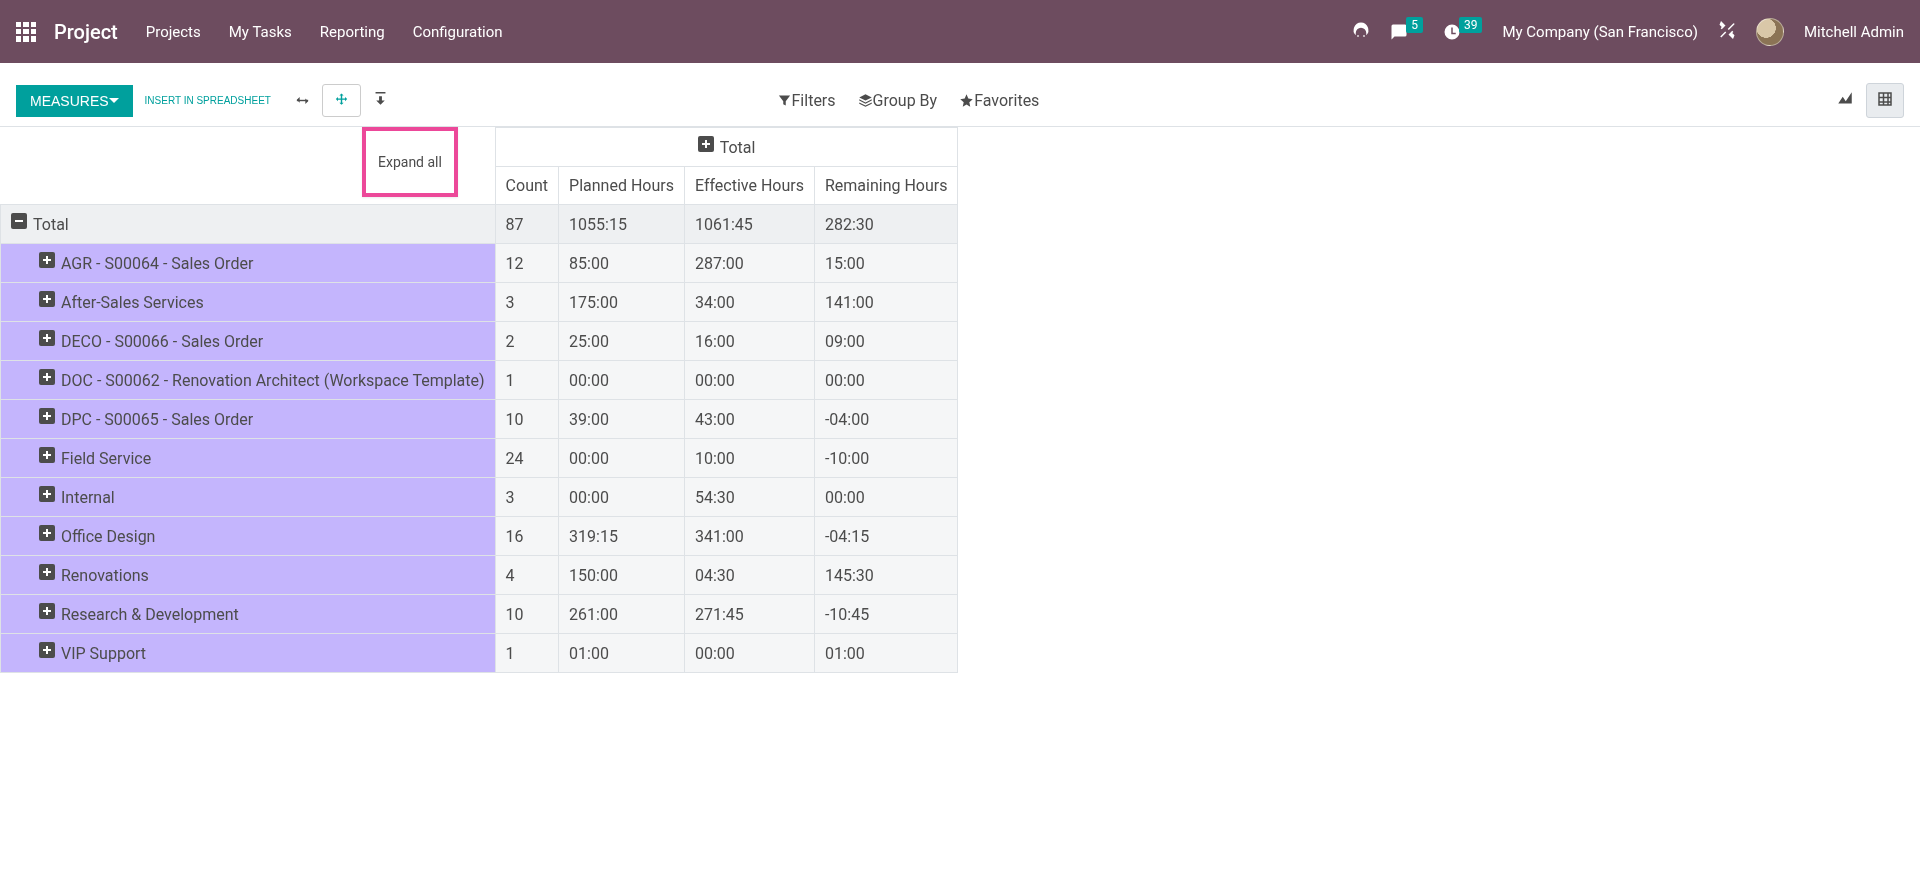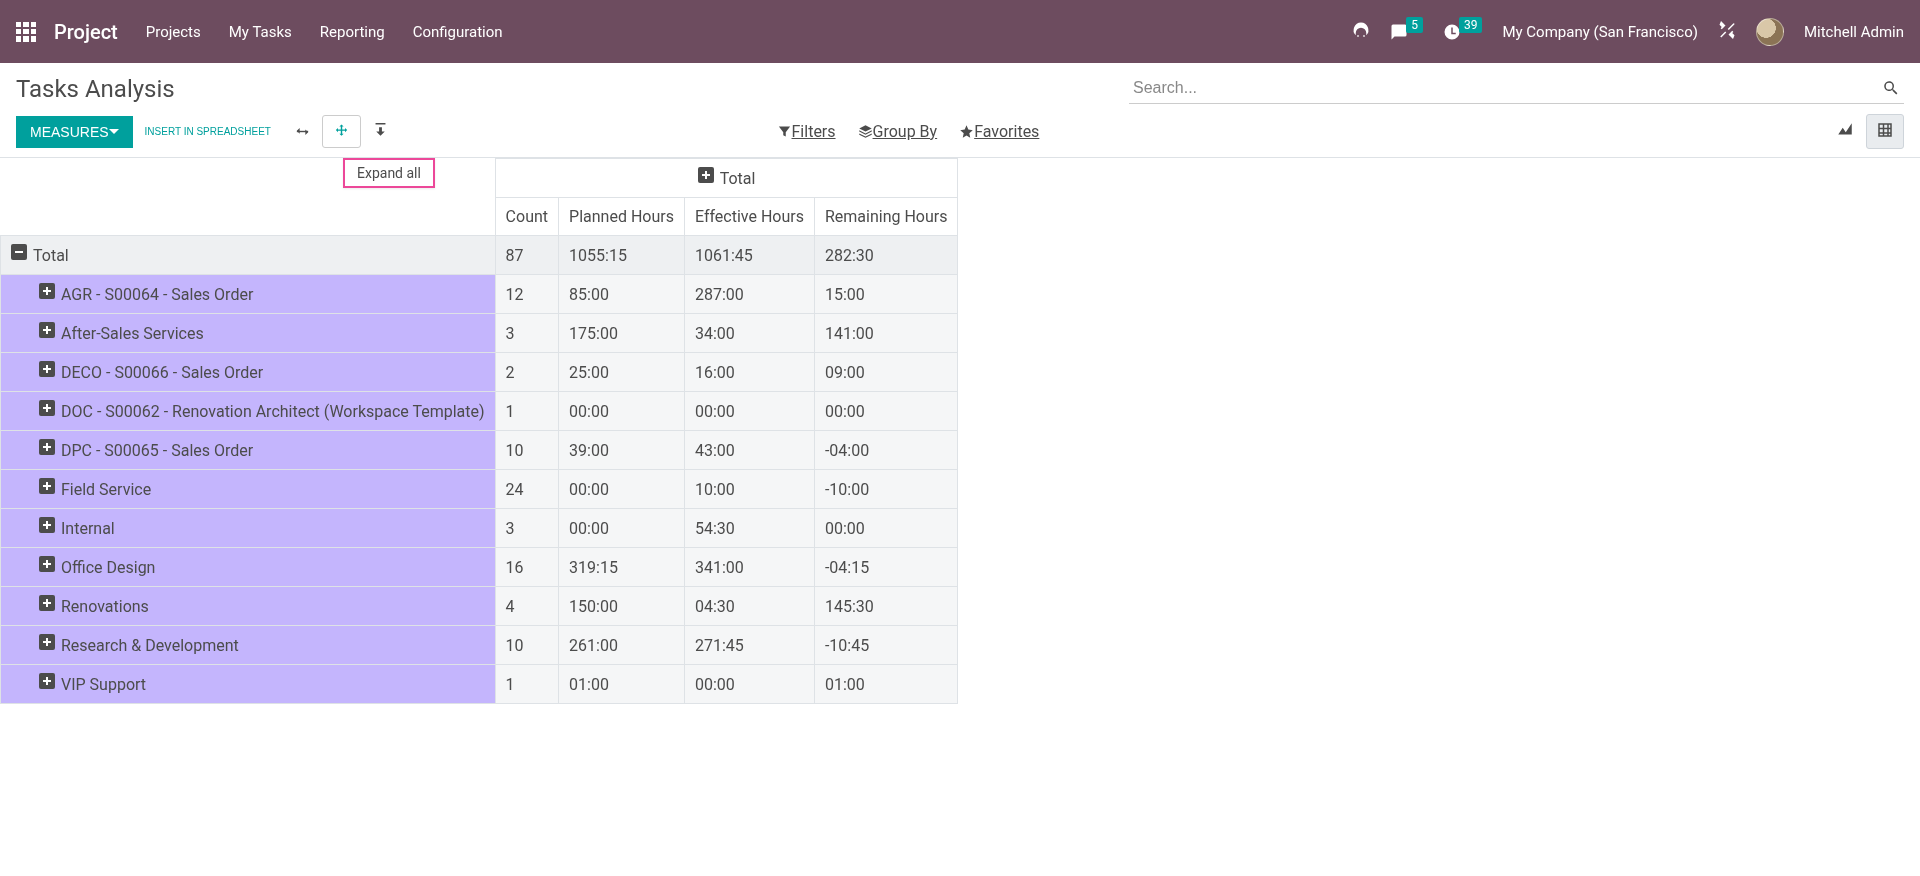--- a/index.html
+++ b/index.html
@@ -29,24 +29,24 @@
   
   .cp-bottom { display:flex; align-items:center; margin-top:10px; padding-bottom:8px; position:relative;}
   .btn-measures { background:#00a09d; color:#fff; border:none; padding:8px 14px; font-size:14px; text-transform:uppercase; display:flex; align-items:center; cursor:pointer;}
   .caret-down { width:0; height:0; border-left:5px solid transparent; border-right:5px solid transparent; border-top:5px solid #fff;}
   .link-btn { color:#00a09d; text-transform:uppercase; font-size:10px; background:none; border:none; padding:8px 12px; cursor:pointer;}
   .icon-btn { background:none; border:1px solid transparent; padding:7px 10px; cursor:pointer; color:#4c4c4c; border-radius:3px;}
   .icon-btn.active { border-color:#ccc; background:#fff;}
   .icon-btn svg { width:17px; height:17px; fill:#4c4c4c; vertical-align:middle;}
   .icon-btn.active svg { fill:#00a09d;}
   
-  .tooltip { position:absolute; background:#fff; border:2px solid #ec4899; padding:5px 12px; font-size:14px; color:#4c4c4c; top:44px; left:327px; box-shadow:0 1px 2px rgba(0,0,0,.08); z-index:10;}
+  .tooltip { position:absolute; background:#fff; border:4px solid #ec4899; padding:23px 12px; font-size:14px; color:#4c4c4c; top:44px; left:346px; box-shadow:0 1px 2px rgba(0,0,0,.08); z-index:10;}
   
   .filter-group { margin-left:auto; display:flex; align-items:center; gap:22px; font-size:16px; color:#4c4c4c;}
-  .filter-group .f { display:flex; align-items:center; cursor:pointer;text-decoration:underline;}
+  .filter-group .f { display:flex; align-items:center; cursor:pointer;}
   .filter-group svg { width:15px; height:15px; fill:#4c4c4c;}
   
   .view-switch { margin-left:auto; display:flex; gap:2px;}
   .view-btn { border:1px solid transparent; background:none; padding:6px 9px; cursor:pointer; border-radius:3px;}
   .view-btn.active { background:#e9ecef; border-color:#ced4da;}
   .view-btn svg { width:18px; height:18px; fill:#4c4c4c;}
   
   .main { border-top:1px solid #dee2e6; overflow:auto; height:calc(876px - 146px); }
   
   
@@ -111,29 +111,20 @@
     <span><svg class="ico" viewBox="0 0 24 24">
           <path d="M22 19l-3-3 1.5-1.5L19 13l-5 5 1.5 1.5L17 21l3 3zM2 5l3 3-1.5 1.5L5 11l5-5-1.5-1.5L7 3 4 0z" transform="translate(0 0)"></path>
           <path d="M21.7 3.3a1 1 0 00-1.4 0L13 10.6l1.4 1.4 7.3-7.3a1 1 0 000-1.4zM9.6 14L3 20.6 4.4 22 11 15.4z"></path>
         </svg></span>
     <span class="avatar"></span>
     <span>Mitchell Admin</span>
   </div>
 </div>
 
 <div class="cp">
-  <div class="cp-top">
-    <div class="page-title">Tasks Analysis</div>
-    <div class="searchbar">
-      <input placeholder="Search..." style="">
-      <svg class="search-ico" viewBox="0 0 24 24">
-          <path d="M15.5 14h-.8l-.3-.3a6.5 6.5 0 10-.7.7l.3.3v.8l5 5 1.5-1.5-5-5zm-6 0a4.5 4.5 0 110-9 4.5 4.5 0 010 9z"></path>
-        </svg>
-    </div>
-  </div>
   <div class="cp-bottom">
     <button class="btn-measures">
       <span>Measures</span>
       <span class="caret-down"></span>
     </button>
     <button class="link-btn">Insert in Spreadsheet</button>
     <button class="icon-btn"><svg viewBox="0 0 24 24">
           <path d="M8 7l-4 4 4 4V7zm8 10l4-4-4-4v8z"></path>
           <path d="M4 11h16v2H4z"></path>
         </svg></button>

